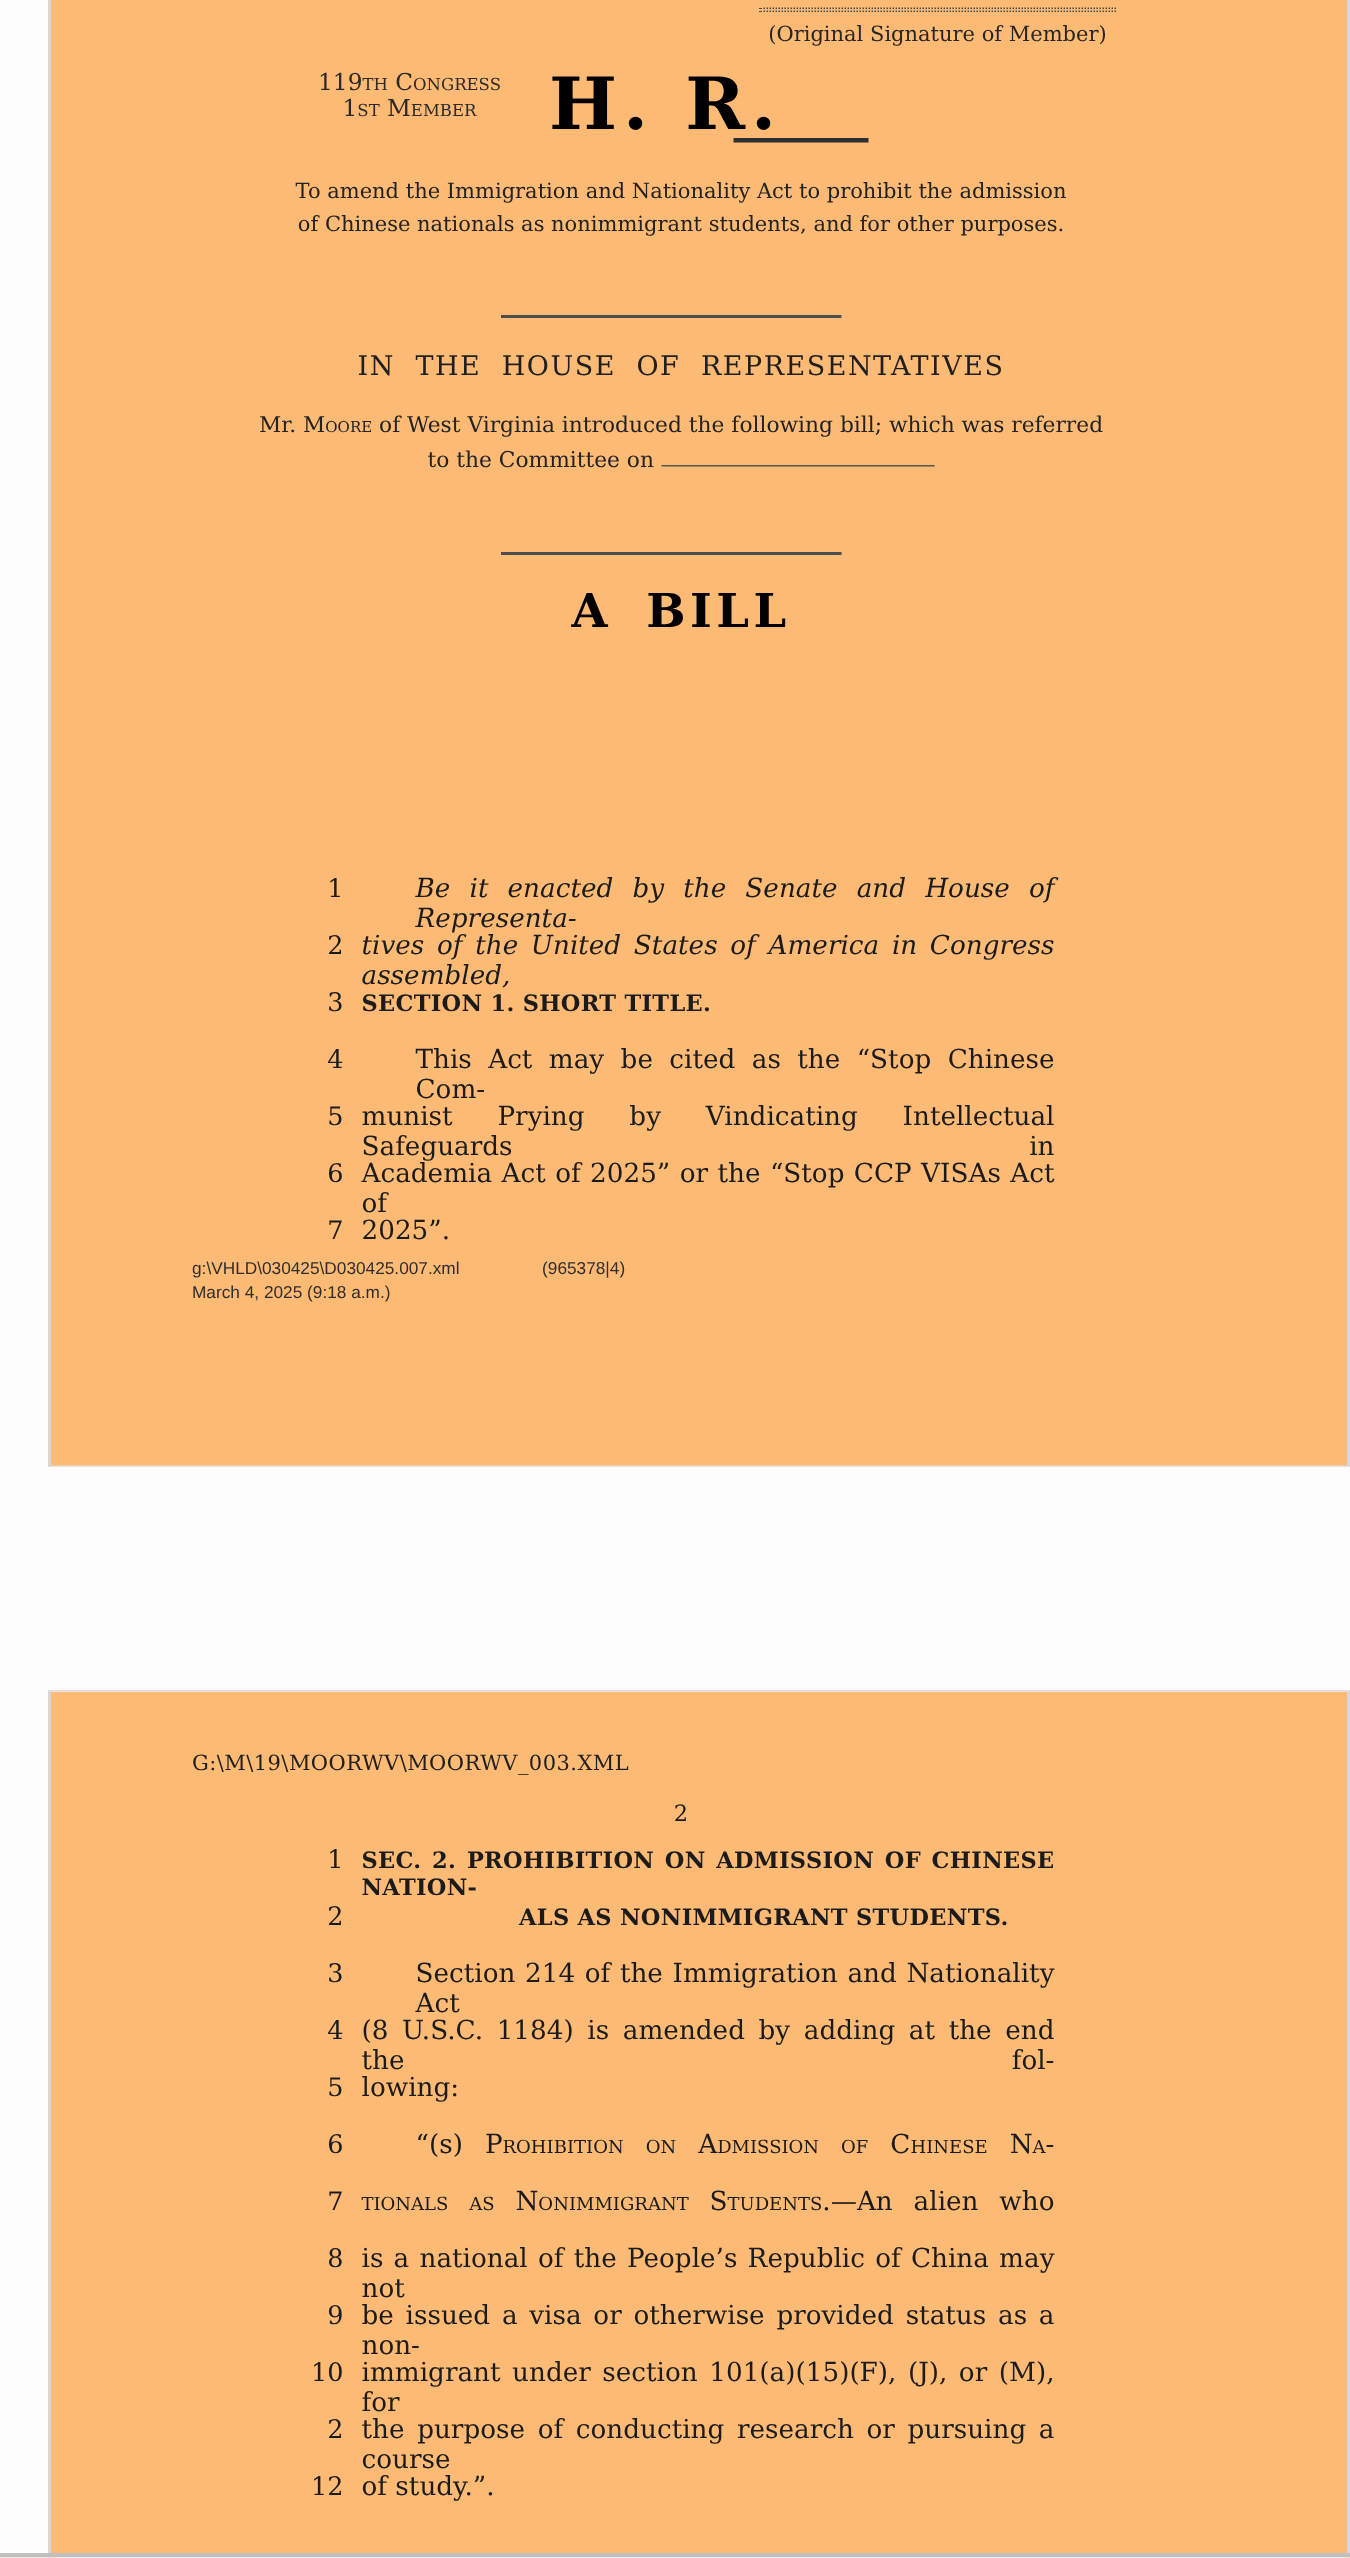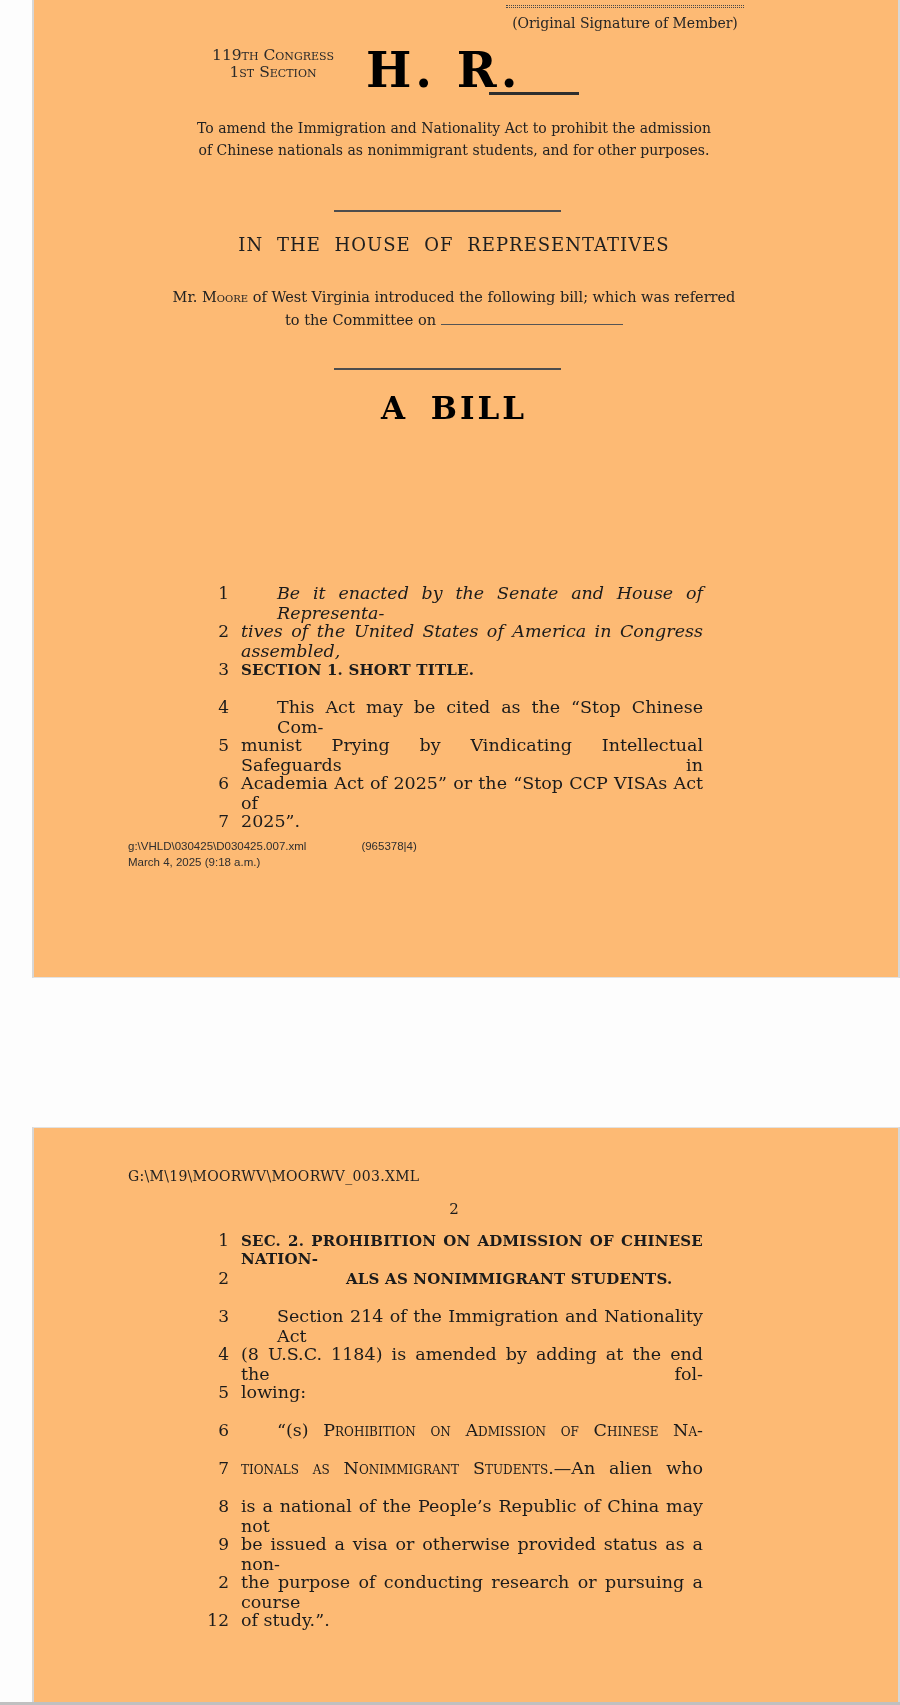--- a/index.html
+++ b/index.html
@@ -23,21 +23,21 @@
   .hr-title { position:absolute; left:332px; top:42px; font-size:48px; font-weight:bold;
               letter-spacing:4px; color:#000; }
   .hr-blank { position:absolute; left:455px; top:92px; width:90px; height:0;
               border-bottom:3px solid #2e2e2e; }
   .summary { position:absolute; left:150px; top:118px; width:540px; text-align:center;
              font-size:14px; line-height:21.5px; color:#222; }
   .rule { position:absolute; left:300px; width:227px; height:2px; background:#4d4d4d; }
   .rule1 { top:210px; } .rule2 { top:368px; }
   .house-heading { position:absolute; left:120px; top:234px; width:600px; text-align:center;
                    font-size:18px; letter-spacing:1px; word-spacing:7px; color:#1f1f1f; }
-  .intro { position:absolute; left:120px; top:286px; width:600px; text-align:center;
+  .intro { position:absolute; left:120px; top:273px; width:600px; text-align:center;
            font-size:14.5px; line-height:23px; color:#222; }
   .committee-blank { display:inline-block; width:182px; height:12px;
                      border-bottom:1px solid #555; margin-left:5px; vertical-align:baseline; }
   .a-bill { position:absolute; left:120px; top:390px; width:600px; text-align:center;
             font-size:31px; font-weight:bold; letter-spacing:3px; word-spacing:9px; color:#000; }
   .long-title { position:absolute; left:175px; top:446px; width:487px;
                 font-size:17.5px; line-height:38px; color:#1b1b1b; }
   .long-title .cont { padding-left:32px; }
   .jy { text-align:justify; text-align-last:justify; }
 
@@ -69,21 +69,21 @@
 <body>
 
 <div class="viewport">
 
   <div class="page page1">
     <div class="sig-dotted"></div>
     <div class="sig-label">(Original Signature of Member)</div>
 
     <div class="congress-block">
       <div class="sc">119th Congress</div>
-      <div class="sc">1st Section</div>
+      <div class="sc">1st Member</div>
     </div>
 
     <div class="hr-title">H. R.</div>
     <div class="hr-blank"></div>
 
     <div class="summary">
       <div>To amend the Immigration and Nationality Act to prohibit the admission</div>
       <div>of Chinese nationals as nonimmigrant students, and for other purposes.</div>
     </div>
 
@@ -172,20 +172,24 @@
         </div>
         <div class="bill-line">
           <span class="line-num">8</span>
           <span class="line-text jy">is a national of the People’s Republic of China may not</span>
         </div>
         <div class="bill-line">
           <span class="line-num">9</span>
           <span class="line-text jy">be issued a visa or otherwise provided status as a non-</span>
         </div>
         <div class="bill-line">
+          <span class="line-num">10</span>
+          <span class="line-text jy">immigrant under section 101(a)(15)(F), (J), or (M), for</span>
+        </div>
+        <div class="bill-line">
           <span class="line-num">2</span>
           <span class="line-text jy">the purpose of conducting research or pursuing a course</span>
         </div>
         <div class="bill-line">
           <span class="line-num">12</span>
           <span class="line-text">of study.”.</span>
         </div>
       </div>
   </div>
 

